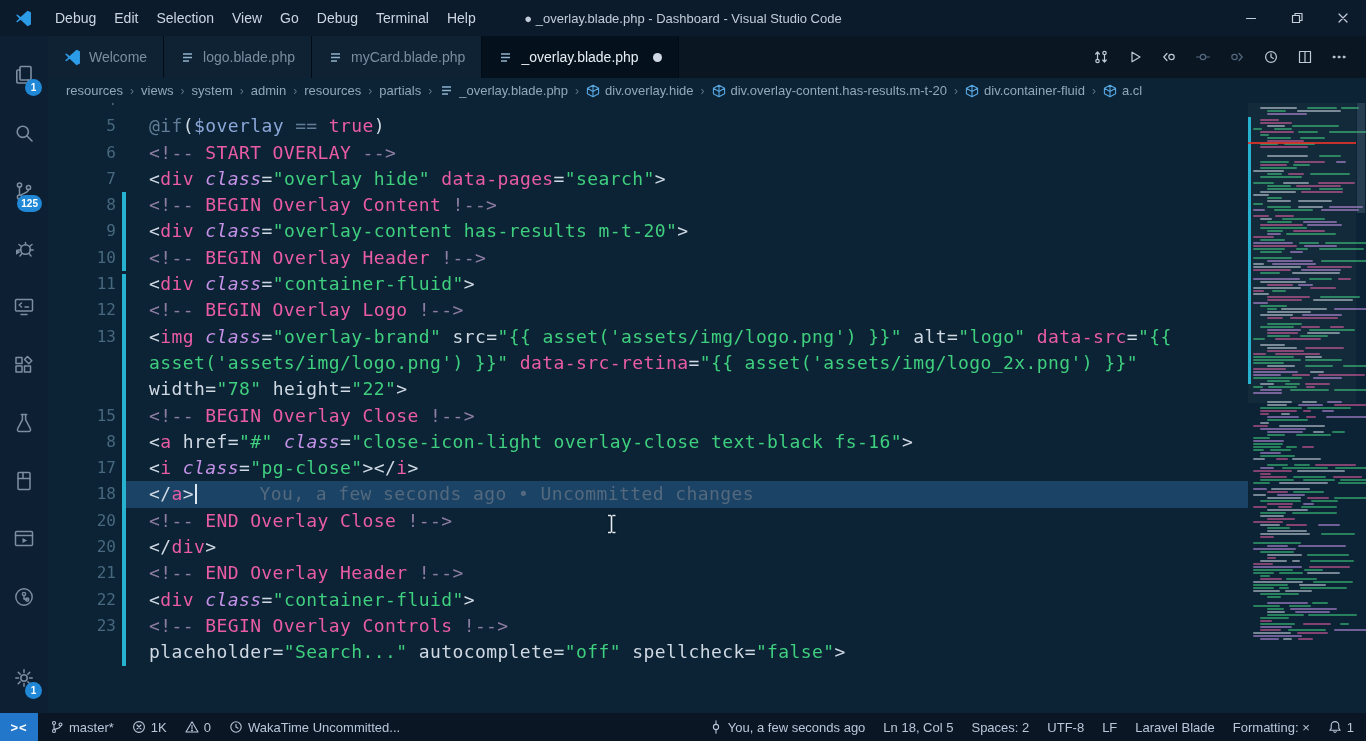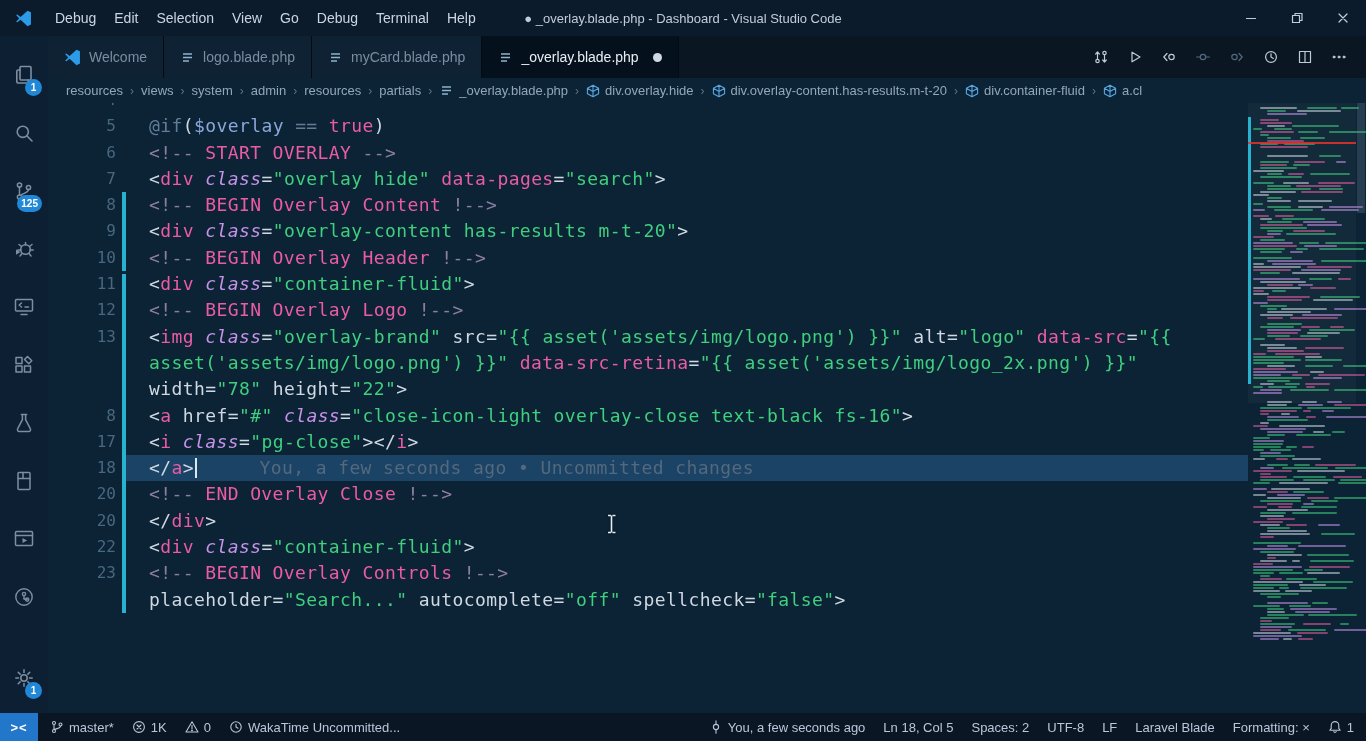--- a/index.html
+++ b/index.html
@@ -452,20 +452,25 @@
               <div class="ln"></div>
               <div class="chbar on"></div>
               <div class="line"><span class="tk-s">asset('assets/img/logo.png') }}"</span><span class="tk-p"> </span><span class="tk-t">data-src-retina</span><span class="tk-p">=</span><span class="tk-s">"{{ asset('assets/img/logo_2x.png') }}"</span></div>
             </div>
             <div class="ed-row">
               <div class="ln"></div>
               <div class="chbar on"></div>
               <div class="line"><span class="tk-n">width</span><span class="tk-p">=</span><span class="tk-s">"78"</span><span class="tk-p"> </span><span class="tk-n">height</span><span class="tk-p">=</span><span class="tk-s">"22"</span><span class="tk-p">&gt;</span></div>
             </div>
             <div class="ed-row">
+              <div class="ln">15</div>
+              <div class="chbar on"></div>
+              <div class="line"><span class="tk-c">&lt;!--</span><span class="tk-m"> BEGIN Overlay Close </span><span class="tk-c">!--&gt;</span></div>
+            </div>
+            <div class="ed-row">
               <div class="ln">8</div>
               <div class="chbar on"></div>
               <div class="line"><span class="tk-p">&lt;</span><span class="tk-t">a</span><span class="tk-p"> </span><span class="tk-n">href</span><span class="tk-p">=</span><span class="tk-s">"#"</span><span class="tk-p"> </span><span class="tk-a">class</span><span class="tk-p">=</span><span class="tk-s">"close-icon-light overlay-close text-black fs-16"</span><span class="tk-p">&gt;</span></div>
             </div>
             <div class="ed-row">
               <div class="ln">17</div>
               <div class="chbar on"></div>
               <div class="line"><span class="tk-p">&lt;</span><span class="tk-t">i</span><span class="tk-p"> </span><span class="tk-a">class</span><span class="tk-p">=</span><span class="tk-s">"pg-close"</span><span class="tk-p">&gt;</span><span class="tk-p">&lt;/</span><span class="tk-t">i</span><span class="tk-p">&gt;</span></div>
             </div>
             <div class="ed-row current">
@@ -475,20 +480,25 @@
             </div>
             <div class="ed-row">
               <div class="ln">20</div>
               <div class="chbar on"></div>
               <div class="line"><span class="tk-c">&lt;!--</span><span class="tk-m"> END Overlay Close </span><span class="tk-c">!--&gt;</span></div>
             </div>
             <div class="ed-row">
               <div class="ln">20</div>
               <div class="chbar on"></div>
               <div class="line"><span class="tk-p">&lt;/</span><span class="tk-t">div</span><span class="tk-p">&gt;</span></div>
+            </div>
+            <div class="ed-row">
+              <div class="ln">21</div>
+              <div class="chbar on"></div>
+              <div class="line"><span class="tk-c">&lt;!--</span><span class="tk-m"> END Overlay Header </span><span class="tk-c">!--&gt;</span></div>
             </div>
             <div class="ed-row">
               <div class="ln">22</div>
               <div class="chbar on"></div>
               <div class="line"><span class="tk-p">&lt;</span><span class="tk-t">div</span><span class="tk-p"> </span><span class="tk-a">class</span><span class="tk-p">=</span><span class="tk-s">"container-fluid"</span><span class="tk-p">&gt;</span></div>
             </div>
             <div class="ed-row">
               <div class="ln">23</div>
               <div class="chbar on"></div>
               <div class="line"><span class="tk-c">&lt;!--</span><span class="tk-m"> BEGIN Overlay Controls </span><span class="tk-c">!--&gt;</span></div>

